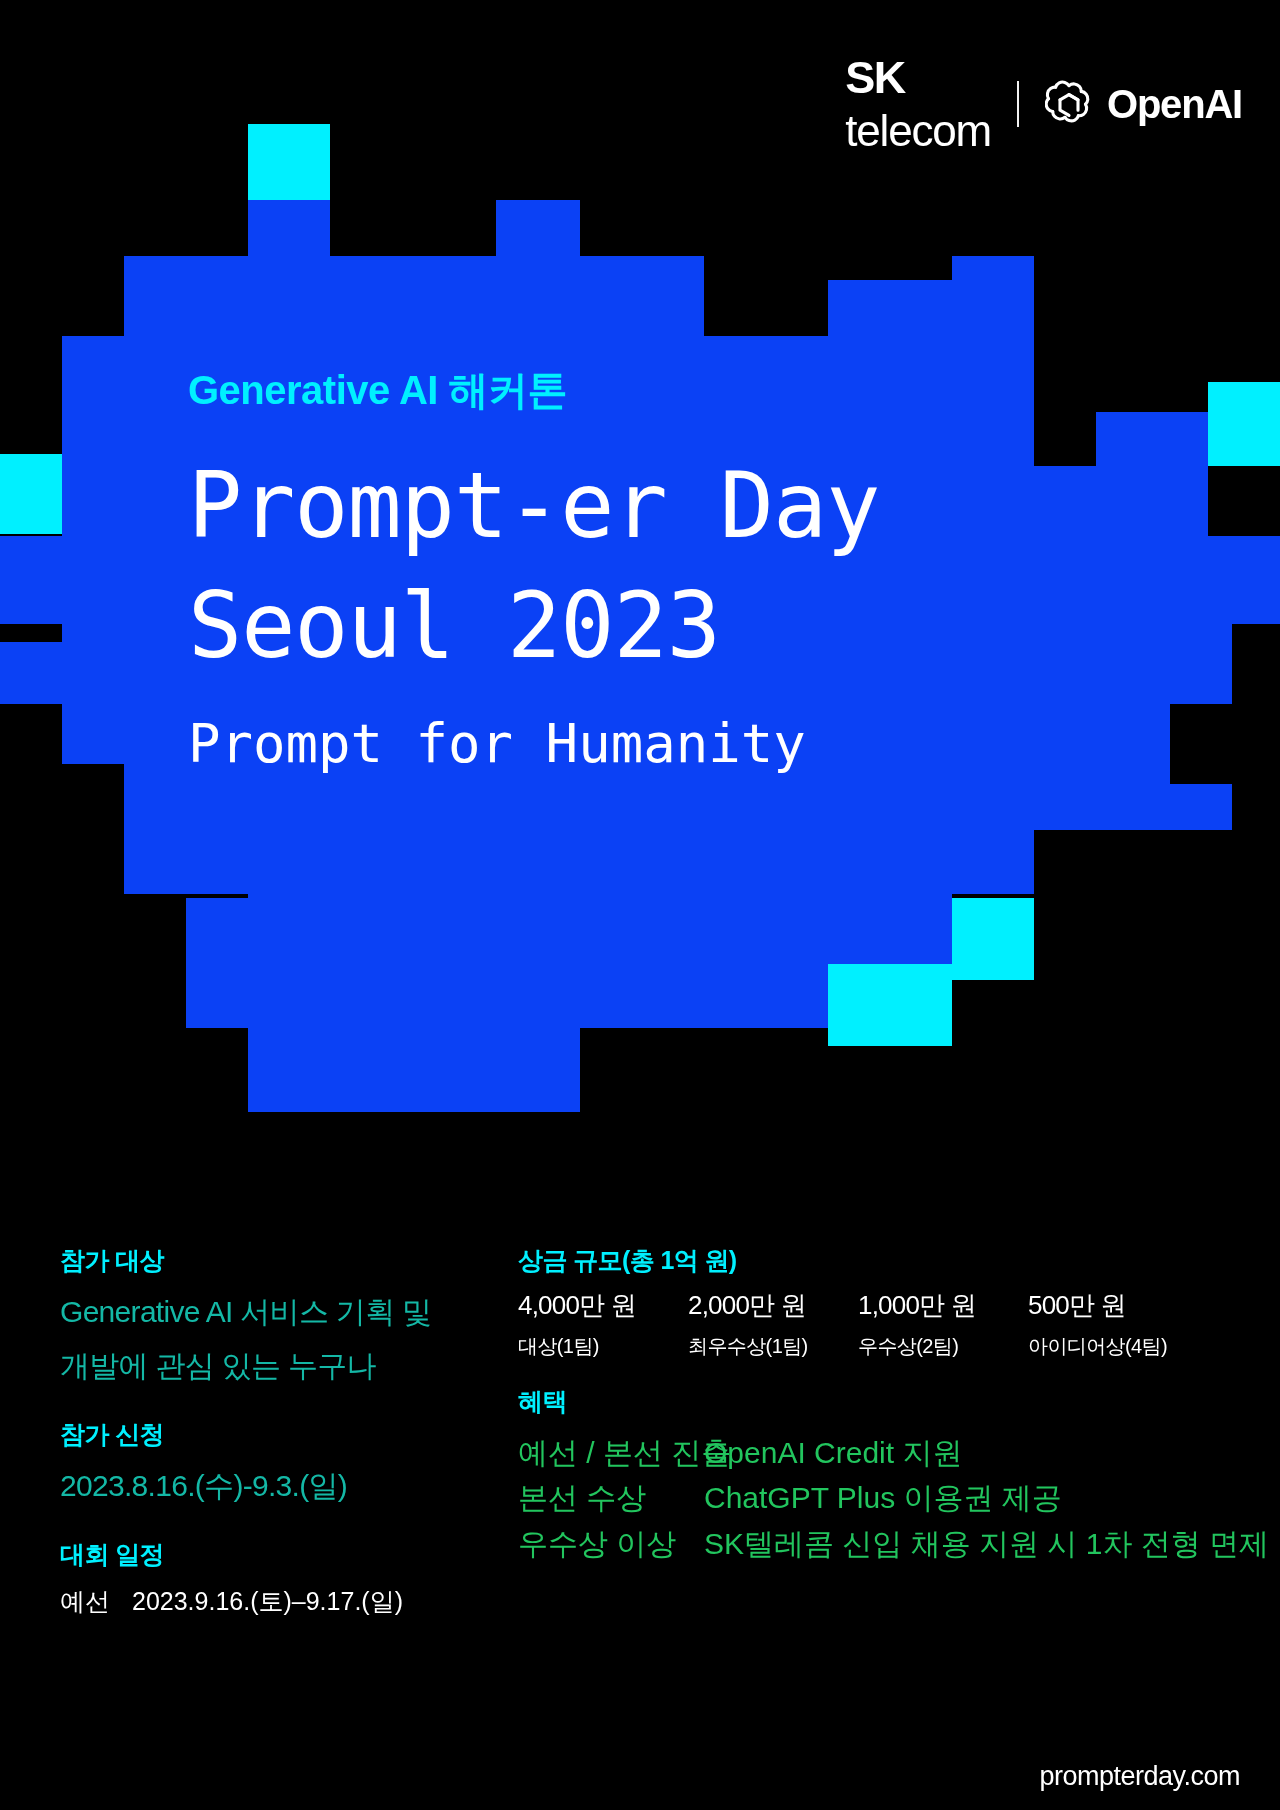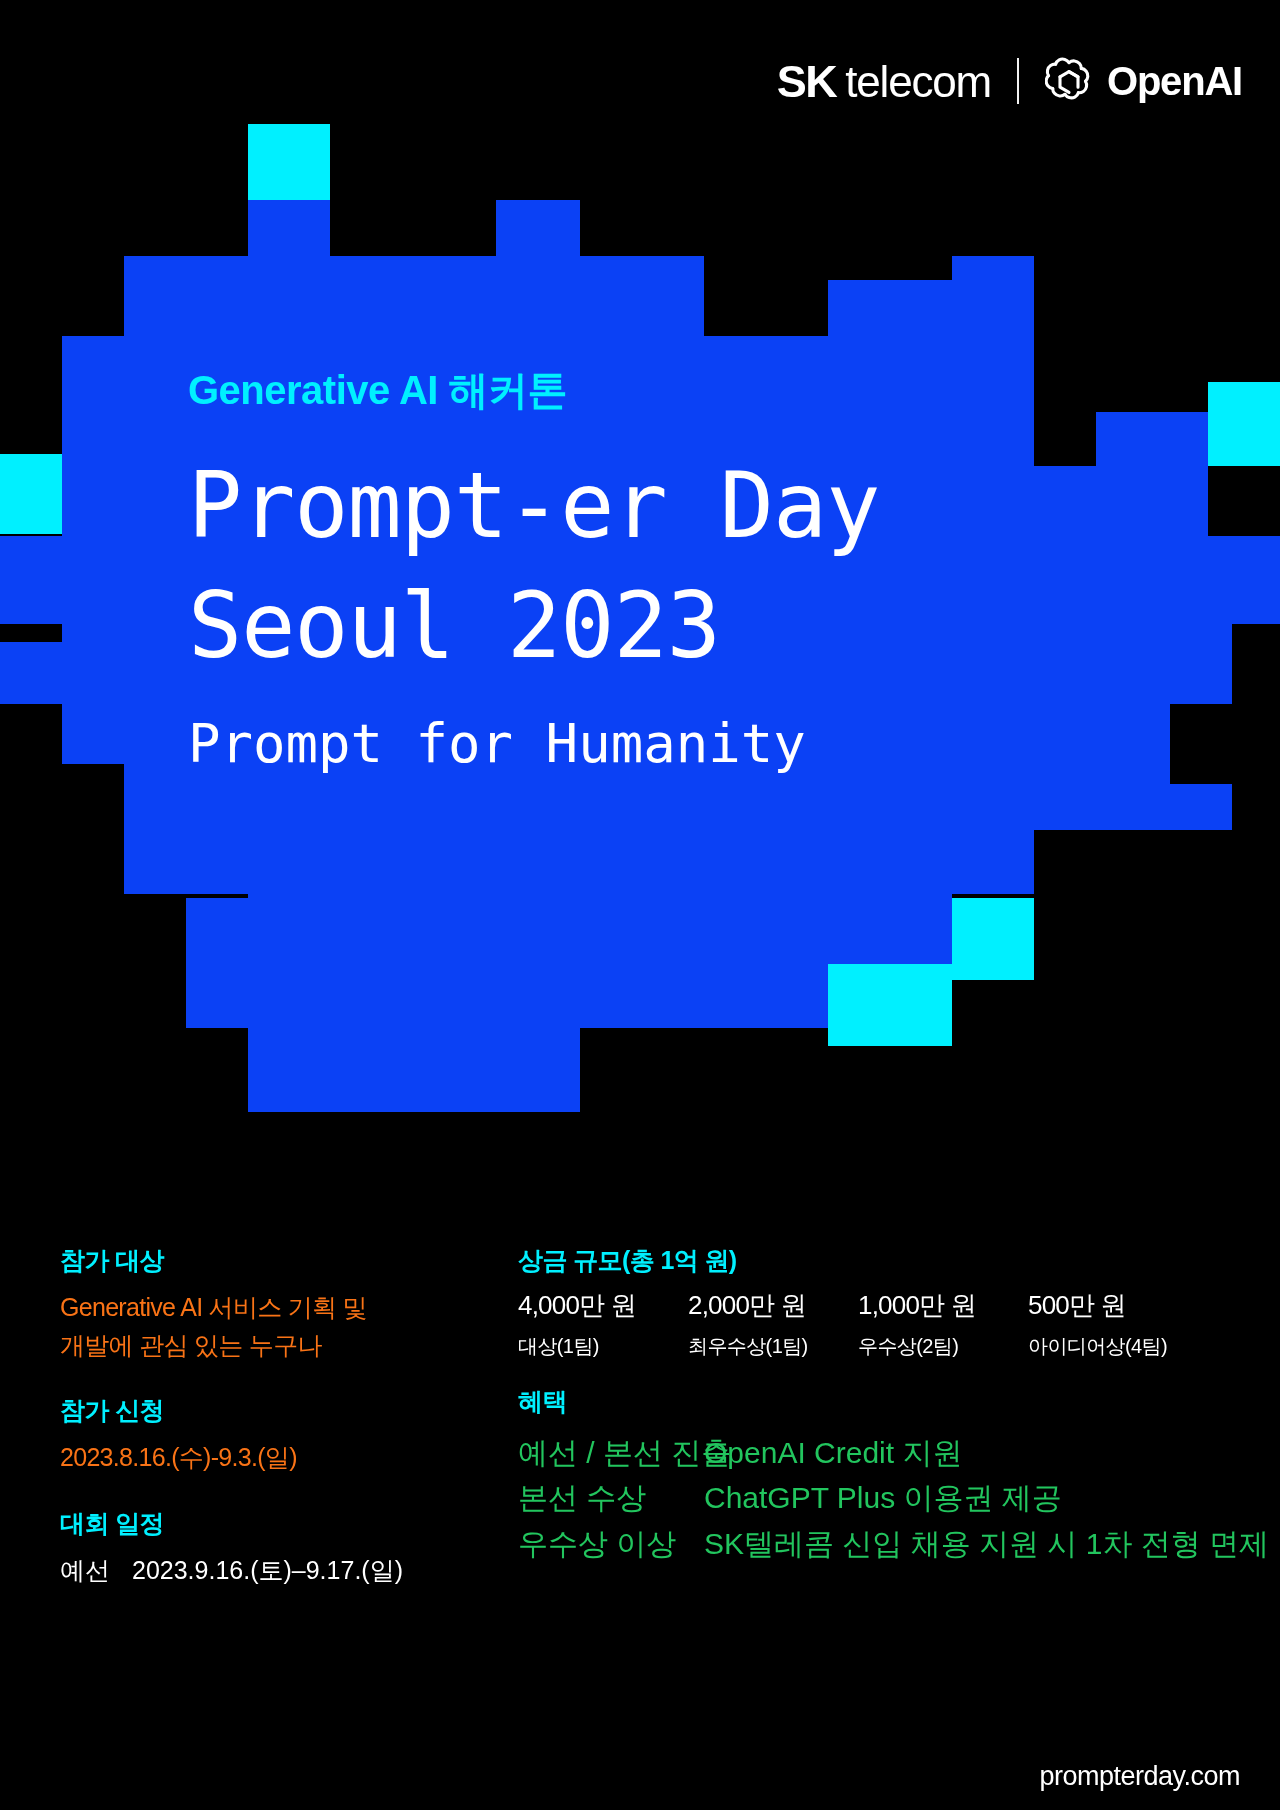--- a/index.html
+++ b/index.html
@@ -40,20 +40,21 @@
     display: flex;
     align-items: center;
     gap: 26px;
     z-index: 20;
   }
   .sk-logo {
     display: flex;
     align-items: baseline;
     gap: 9px;
     color: #ffffff;
+    flex-direction: column;
   }
   .sk-mark {
     font-size: 45px;
     font-weight: 700;
     letter-spacing: -1.5px;
     line-height: 1;
   }
   .sk-word {
     font-size: 44px;
     font-weight: 400;
@@ -141,26 +142,27 @@
   .sec-head {
     color: #00F0FF;
     font-size: 25px;
     font-weight: 700;
     letter-spacing: -0.6px;
     line-height: 1;
     margin: 0 0 16px 0;
     white-space: nowrap;
   }
   .sec-line {
-    color: #f97316;
-    font-size: 25px;
+    color: #14b8a6;
+    font-size: 30px;
     font-weight: 400;
     letter-spacing: -0.7px;
     line-height: 1.5;
     white-space: nowrap;
+    margin-top: 9px;
   }
   .block {
     margin-bottom: 34px;
   }
   .block.tight {
     margin-bottom: 30px;
   }
 
   
   .sched-row {

